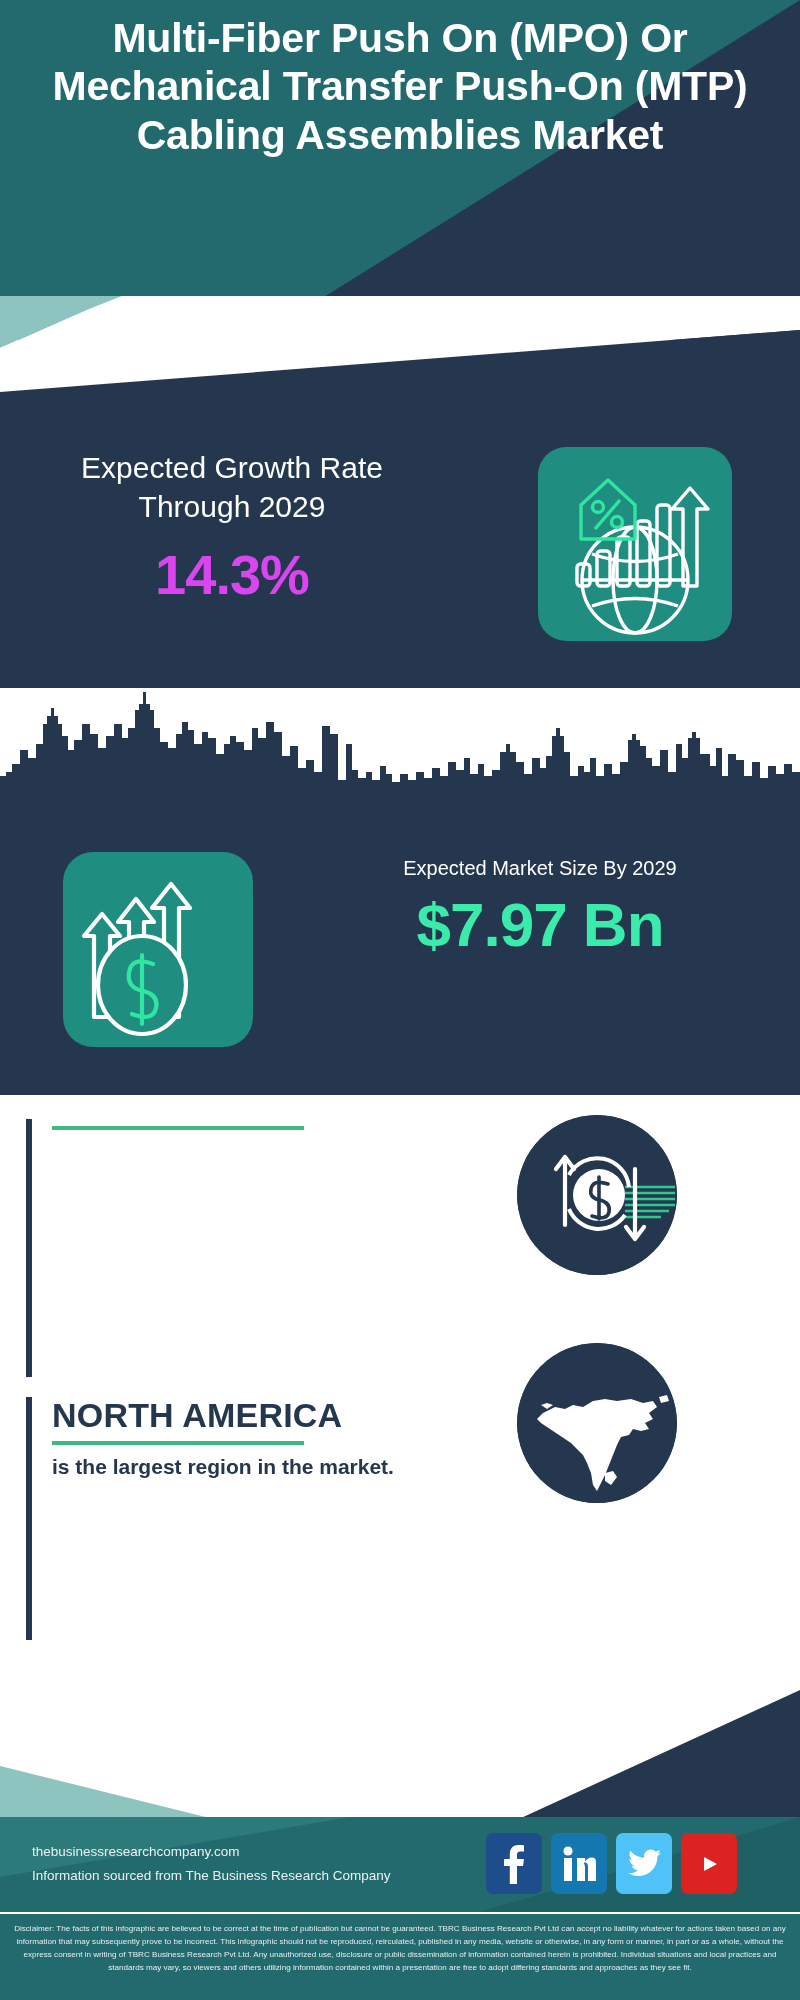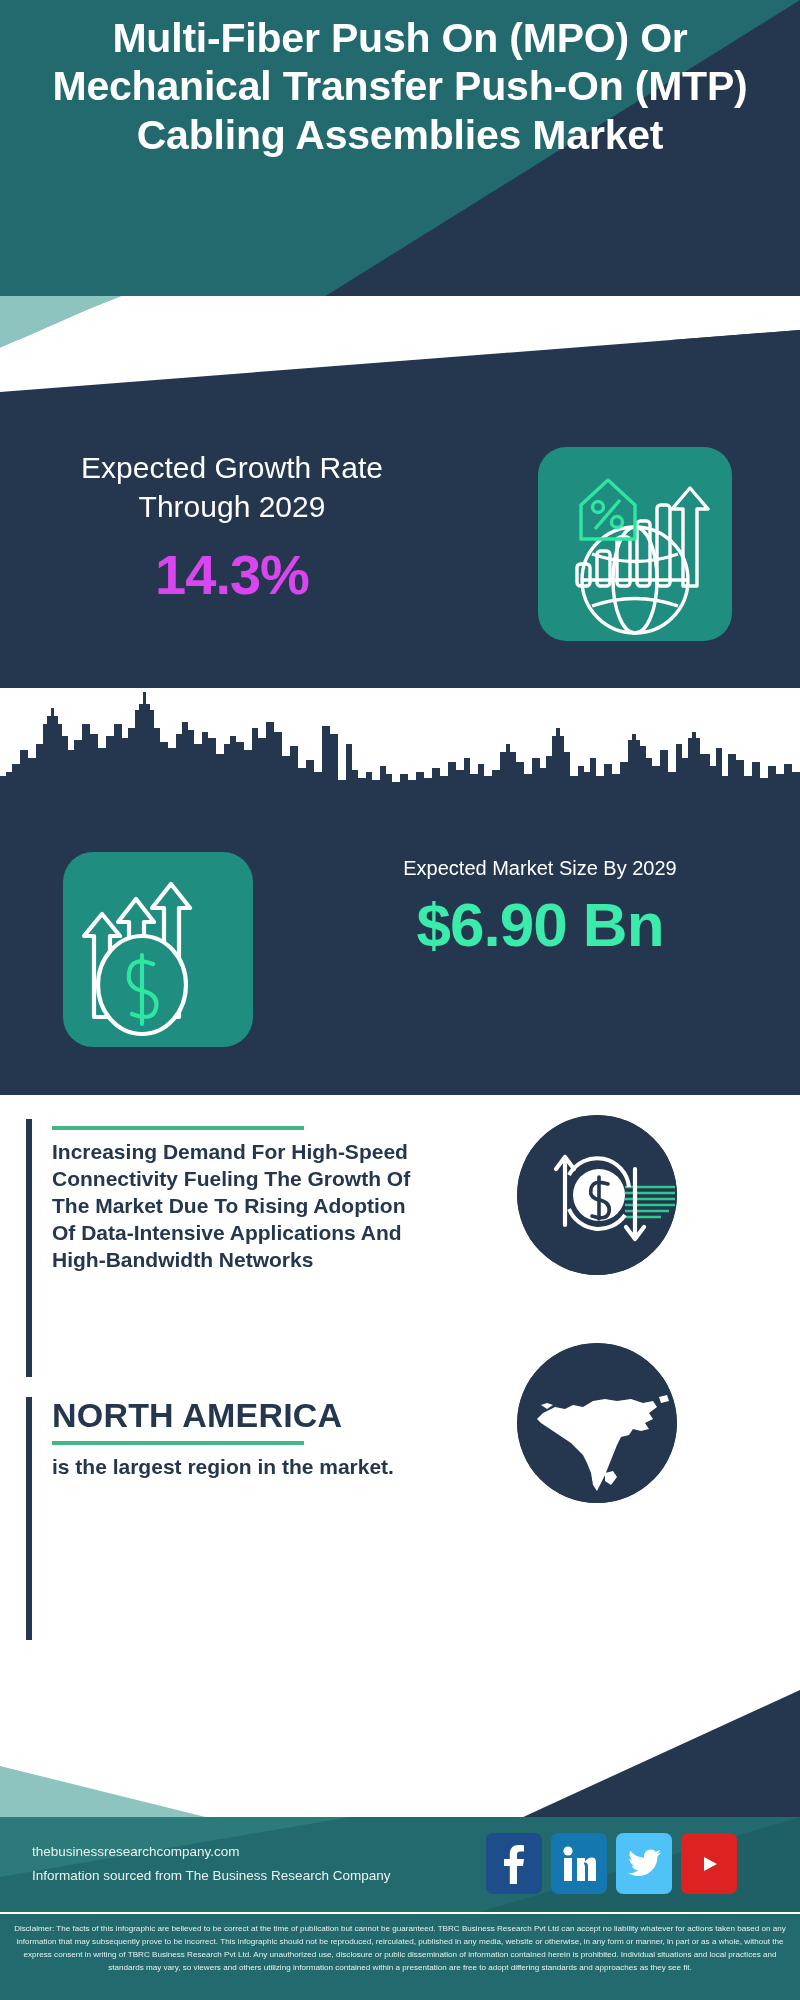--- a/index.html
+++ b/index.html
@@ -266,31 +266,30 @@
           <ellipse cx="79" cy="133" rx="44" ry="49" fill="#1f8d80"></ellipse>
         </g>
         <g fill="none" stroke="#2fe6a0" stroke-width="4.2" stroke-linecap="round">
           <path d="M90 112 Q68 104 66 121 Q64 136 80 139 Q96 143 93 156 Q90 170 69 162"></path>
           <line x1="79" y1="103" x2="79" y2="172"></line>
         </g>
       </svg>
     </div>
     <div class="market-text">
       <div class="market-label">Expected Market Size By 2029</div>
-      <div class="market-value">$6.90 Bn</div>
+      <div class="market-value">$7.97 Bn</div>
     </div>
   </div>
 
   <div class="content">
 
     <div class="block driver-block">
       <div class="block-bar"></div>
       <div class="block-inner">
         <div class="block-rule"></div>
-        <div class="block-body">Increasing Demand For High-Speed Connectivity Fueling The Growth Of The Market Due To Rising Adoption Of Data-Intensive Applications And High-Bandwidth Networks</div>
       </div>
     </div>
 
     <div class="block region-block">
       <div class="block-bar"></div>
       <div class="block-inner">
         <div class="block-title">NORTH AMERICA</div>
         <div class="block-rule"></div>
         <div class="block-body">is the largest region in the market.</div>
       </div>

